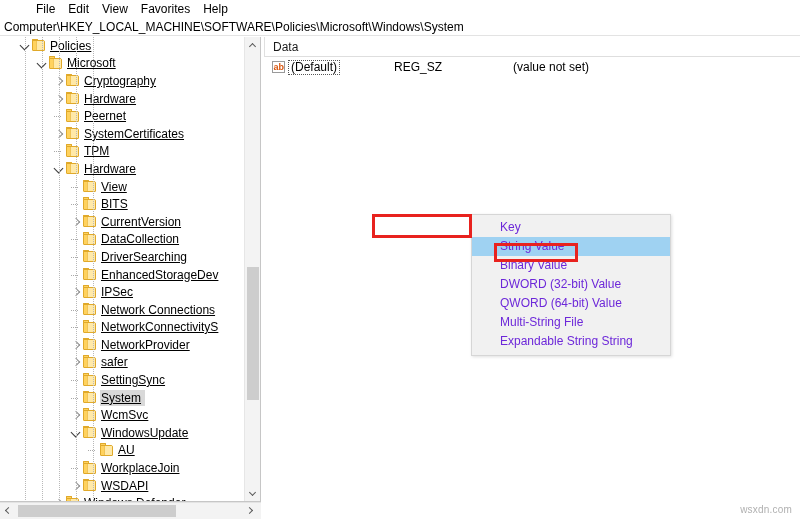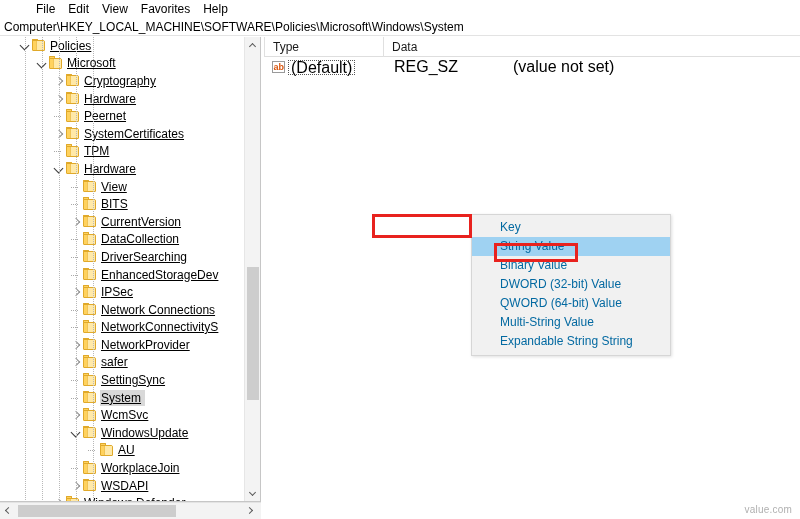--- a/index.html
+++ b/index.html
@@ -250,21 +250,21 @@
 
   #value-rows {
     position: absolute;
     left: 0; top: 21px;
     width: 536px;
   }
   .value-row {
     height: 18px;
     display: flex;
     align-items: center;
-    font-size: 16px;
+    font-size: 12px;
     white-space: nowrap;
     cursor: default;
     justify-content: space-between;
   }
   .val-name {
     width: 122px;
     display: flex; align-items: center;
     padding-left: 8px;
   }
   .val-type { width: 119px; padding-left: 8px; }
@@ -336,21 +336,21 @@
     padding-top: 3px;
   }
   .sub-item {
     position: relative;
     height: 19px;
     line-height: 19px;
     padding-left: 28px;
     font-size: 12px;
     white-space: nowrap;
     cursor: default;
-    color: #0369a1;
+    color: #6d28d9;
   }
   .sub-item.highlighted {
     background: #9fd2f2;
   }
 
   
   .redbox {
     position: absolute;
     border: 3px solid #e8221e;
     pointer-events: none;
@@ -681,21 +681,20 @@
         <span class="chevh lf"></span>
       </div>
     <div id="tree-hthumb"></div>
     <div class="arrow-r">
         <span class="chevh rt"></span>
       </div>
   </div>
 
   <div id="value-pane">
     <div id="value-header">
-      <div class="col-head col-type">Type</div>
       <div class="col-head col-data">Data</div>
     </div>
     <div id="value-rows">
         <div class="value-row">
           <div class="val-name">
             <span class="ab-icon"></span>
             <span class="focus-rect">(Default)</span>
           </div>
           <div class="val-type">REG_SZ</div>
           <div class="val-data">(value not set)</div>
@@ -703,22 +702,22 @@
       </div>
   </div>
 
 
   <div id="ctx-sub">
       <div class="sub-item">Key</div>
       <div class="sub-item highlighted">String Value</div>
       <div class="sub-item">Binary Value</div>
       <div class="sub-item">DWORD (32-bit) Value</div>
       <div class="sub-item">QWORD (64-bit) Value</div>
-      <div class="sub-item">Multi-String Value</div>
+      <div class="sub-item">Multi-String File</div>
       <div class="sub-item">Expandable String String</div>
     </div>
 
   <div class="redbox" id="redbox-new"></div>
   <div class="redbox" id="redbox-string"></div>
 
-  <div id="watermark">value.com</div>
+  <div id="watermark">wsxdn.com</div>
 
 </div>
 
 </body></html>

